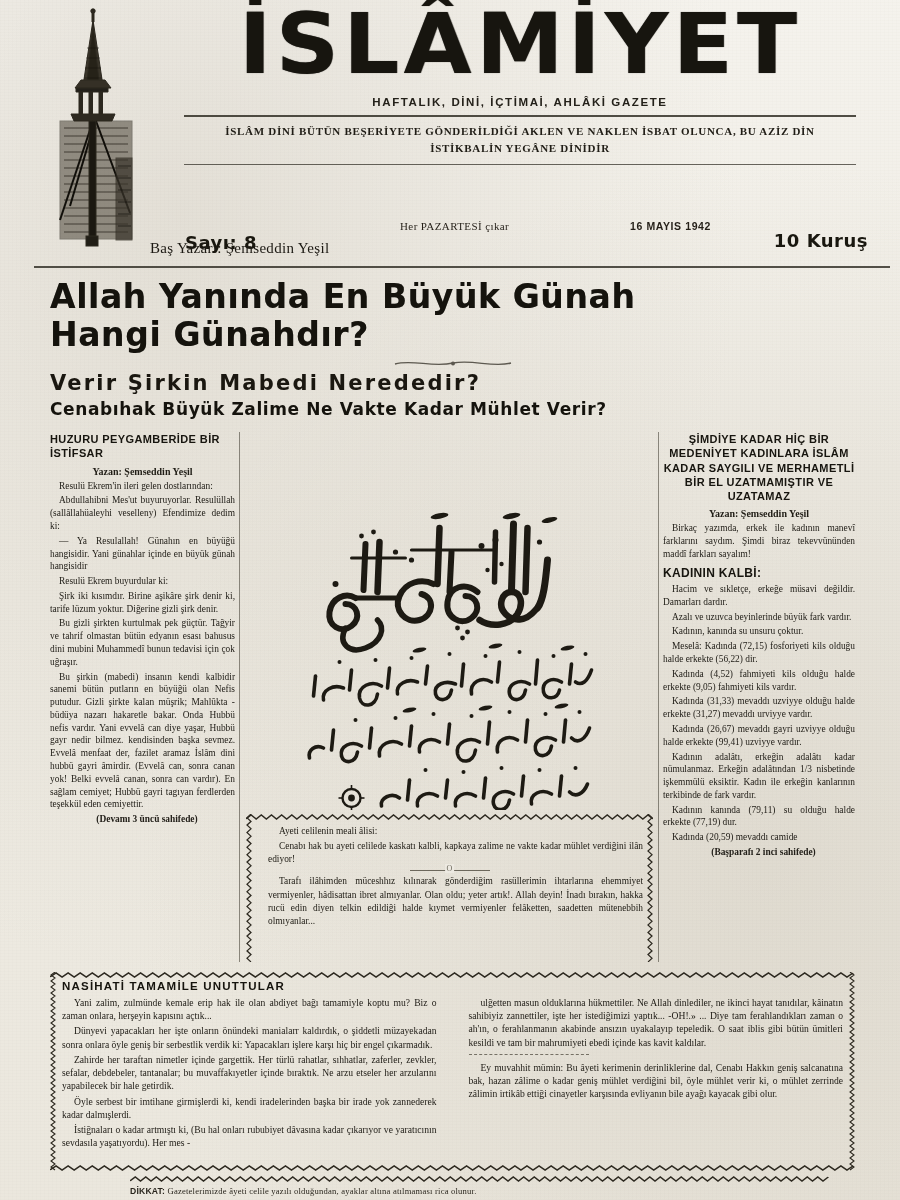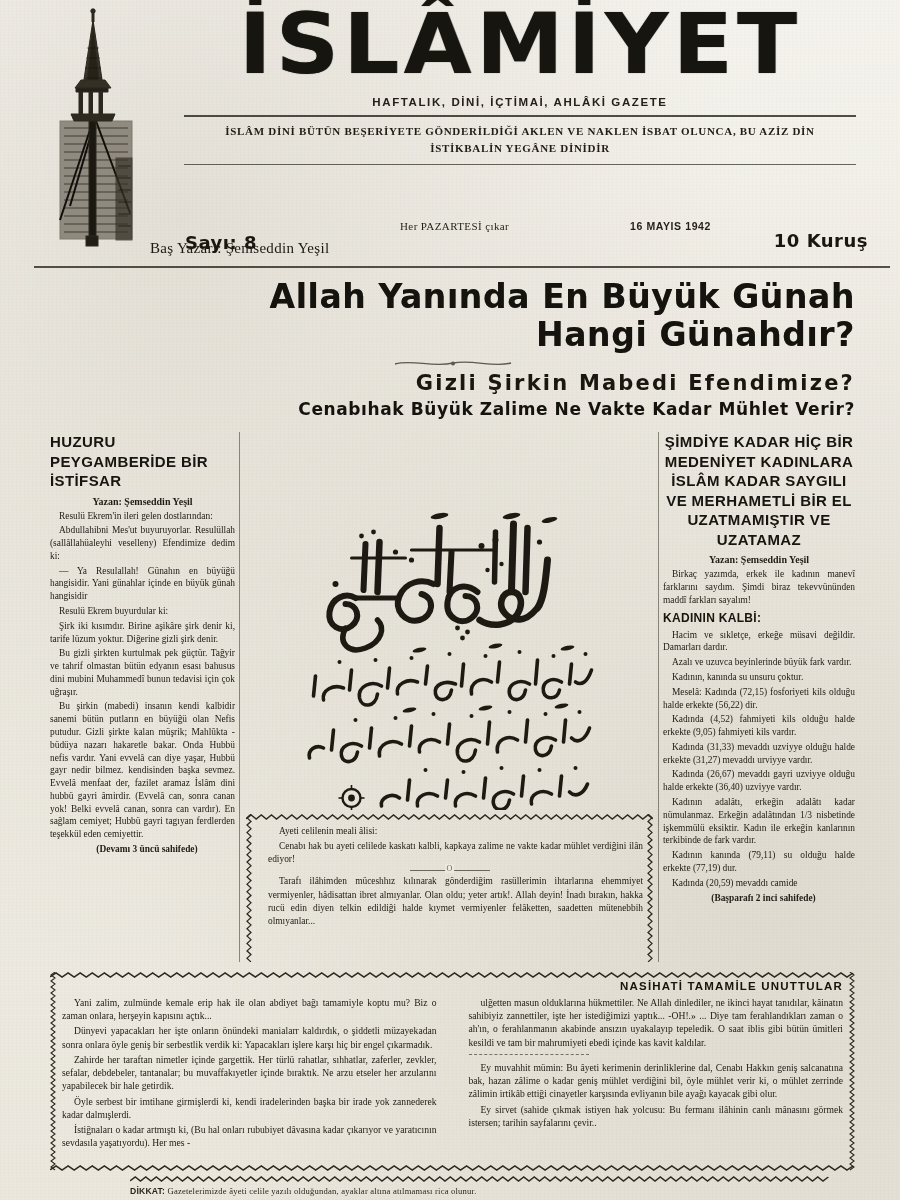--- a/index.html
+++ b/index.html
@@ -63,21 +63,21 @@
   .ib-freq{position:absolute;left:250px;top:2px;font-size:11px;color:#241f18;
     font-family:"Liberation Serif",serif;letter-spacing:.4px;}
   .ib-date{position:absolute;left:480px;top:2px;
     font-family:"Liberation Sans", sans-serif;font-size:10.5px;font-weight:bold;
     letter-spacing:.6px;color:#241f18;}
   .ib-editor{position:absolute;left:0;right:0;top:22px;
     font-size:15px;color:#1c1913;letter-spacing:.3px;}
   .masthead-bottom{position:absolute;left:34px;right:10px;top:266px;height:2px;background:#2b281f;opacity:.8;}
 
   
-  .heads{position:absolute;left:50px;right:45px;top:278px;text-align:right;}
+  .heads{position:absolute;left:50px;right:45px;top:278px;text-align:left;}
   .h1{
     font-family:"DejaVu Sans", sans-serif;font-weight:bold;
     font-size:33px;line-height:1.16;letter-spacing:.6px;color:#15130d;
     text-shadow:0 0 .6px rgba(0,0,0,.4);
   }
   .orn{margin:4px auto 2px auto;width:120px;height:9px;opacity:.75;}
   .orn svg{width:100%;height:100%;display:block;}
   .h2{
     margin-top:3px;
     font-family:"DejaVu Sans", sans-serif;font-weight:bold;
@@ -94,21 +94,21 @@
   .col{position:absolute;top:0;bottom:0;}
   .col-left{left:0;width:185px;}
   .col-right{right:0;width:192px;}
   .col-center{left:196px;right:202px;}
   .vdiv{position:absolute;top:0;bottom:0;width:1px;background:#38342a;opacity:.55;}
   .vdiv.a{left:189px;}
   .vdiv.b{right:196px;}
 
   .colhead{
     font-family:"Liberation Sans", sans-serif;
-    font-weight:bold;font-size:15px;line-height:1.3;
+    font-weight:bold;font-size:11px;line-height:1.3;
     letter-spacing:.4px;text-align:center;color:#17150f;
     margin-bottom:5px;
   }
   .colhead.left-h{text-align:left;}
   .byline{text-align:center;font-size:10px;font-weight:bold;margin:3px 0 3px 0;color:#201d16;}
   .body-txt{
     font-size:9.4px;line-height:1.36;text-align:justify;
     color:#23201a;hyphens:auto;
   }
   .body-txt p{margin:0 0 2px 0;text-indent:9px;}
@@ -130,21 +130,21 @@
   .cap-txt{font-size:9.4px;line-height:1.4;text-align:justify;color:#232019;}
   .cap-txt p{margin:0 0 2px 12px;text-indent:11px;}
   .cap-sep{width:80px;height:1px;background:#3a3529;margin:4px auto;opacity:.7;position:relative;}
   .cap-sep::after{content:"O";position:absolute;left:50%;top:-6px;transform:translateX(-50%);
     font-size:8px;color:#3a3529;background:#f1eee7;padding:0 2px;}
 
   
   .bottom{position:absolute;left:50px;right:45px;top:972px;height:200px;}
   .bot-inner{position:absolute;inset:0;padding:8px 12px 6px 12px;box-sizing:border-box;}
   .bot-head{
-    text-align:right;font-family:"Liberation Sans",sans-serif;font-weight:bold;
+    text-align:left;font-family:"Liberation Sans",sans-serif;font-weight:bold;
     font-size:11.5px;letter-spacing:1.2px;color:#15130d;margin:0 0 4px 0;
   }
   .bot-cols{display:flex;gap:32px;}
   .bot-col{flex:1;font-size:9.6px;line-height:1.38;text-align:justify;color:#23201a;}
   .bot-col p{margin:0 0 2px 0;text-indent:12px;}
   .bot-sep{width:120px;height:1px;background:#3a3529;margin:5px 0;opacity:.65;
     border-top:1px dashed #3a3529;background:none;}
 
   
   .footer{position:absolute;left:130px;right:70px;bottom:4px;}
@@ -252,21 +252,21 @@
     <div class="h1">
       <div>Allah Yanında En Büyük Günah</div>
       <div>Hangi Günahdır?</div>
     </div>
     <div class="orn">
       <svg viewBox="0 0 120 9" xmlns="http://www.w3.org/2000/svg">
         <path d="M2 5 C20 0, 40 9, 60 4 C80 0, 100 9, 118 4" stroke="#2f2b22" stroke-width="1.3" fill="none"></path>
         <circle cx="60" cy="4.5" r="2" fill="#2f2b22"></circle>
       </svg>
     </div>
-    <div class="h2">Gizli Şirkin Mabedi Efendimize?</div>
+    <div class="h2">Verir Şirkin Mabedi Nerededir?</div>
     <div class="h3">Cenabıhak Büyük Zalime Ne Vakte Kadar Mühlet Verir?</div>
   </div>
 
   <div class="cols">
     <div class="vdiv a"></div>
     <div class="vdiv b"></div>
 
     <div class="col col-left">
       <div class="colhead left-h">HUZURU PEYGAMBERİDE BİR İSTİFSAR</div>
       <div class="byline">Yazan: Şemseddin Yeşil</div>
@@ -468,21 +468,21 @@
       <div class="byline">Yazan: Şemseddin Yeşil</div>
       <div class="body-txt">
         <p>Birkaç yazımda, erkek ile kadının manevî farklarını saydım. Şimdi biraz tekevvününden maddî farkları sayalım!</p>
         <div class="subhead">KADININ KALBİ:</div>
         <p>Hacim ve sıkletçe, erkeğe müsavi değildir. Damarları dardır.</p>
         <p>Azalı ve uzuvca beyinlerinde büyük fark vardır.</p>
         <p>Kadının, kanında su unsuru çoktur.</p>
         <p>Meselâ: Kadında (72,15) fosforiyeti kils olduğu halde erkekte (56,22) dir.</p>
         <p>Kadında (4,52) fahmiyeti kils olduğu halde erkekte (9,05) fahmiyeti kils vardır.</p>
         <p>Kadında (31,33) mevaddı uzviyye olduğu halde erkekte (31,27) mevaddı urviyye vardır.</p>
-        <p>Kadında (26,67) mevaddı gayri uzviyye olduğu halde erkekte (36,40) uzviyye vardır.</p>
+        <p>Kadında (26,67) mevaddı gayri uzviyye olduğu halde erkekte (99,41) uzviyye vardır.</p>
         <p>Kadının adalâtı, erkeğin adalâtı kadar nümulanmaz. Erkeğin adalâtından 1/3 nisbetinde işkemmülü eksiktir. Kadın ile erkeğin kanlarının terkibinde de fark vardır.</p>
         <p>Kadının kanında (79,11) su olduğu halde erkekte (77,19) dur.</p>
         <p>Kadında (20,59) mevaddı camide</p>
         <p class="contd">(Başparafı 2 inci sahifede)</p>
       </div>
     </div>
   </div>
 
   <div class="bottom">
     <div class="wavy" style="position:absolute;left:0;right:0;top:0;">
@@ -513,21 +513,20 @@
           <p>Yani zalim, zulmünde kemale erip hak ile olan abdiyet bağı tamamiyle koptu mu? Biz o zaman onlara, herşeyin kapısını açtık...</p>
           <p>Dünyevi yapacakları her işte onların önündeki manialarr kaldırdık, o şiddetli müzayekadan sonra onlara öyle geniş bir serbestlik verdik ki: Yapacakları işlere karşı hiç bir engel çıkarmadık.</p>
           <p>Zahirde her taraftan nimetler içinde gargettik. Her türlü rahatlar, sıhhatlar, zaferler, zevkler, sefalar, debdebeler, tantanalar; bu muvaffakıyetler içinde bıraktık. Ne arzu etseler her arzularını yapabilecek bir hale getirdik.</p>
           <p>Öyle serbest bir imtihane girmişlerdi ki, kendi iradelerinden başka bir irade yok zannederek kadar dalmışlerdi.</p>
           <p>İstiğnaları o kadar artmıştı ki, (Bu hal onları rububiyet dâvasına kadar çıkarıyor ve yaratıcının sevdasıla yaşatıyordu). Her mes -</p>
         </div>
         <div class="bot-col">
           <p>ulğetten masun olduklarına hükmettiler. Ne Allah dinlediler, ne ikinci hayat tanıdılar, kâinatın sahibiyiz zannettiler, işte her istediğimizi yaptık... -OH!.» ... Diye tam ferahlandıkları zaman o ah'ın, o ferahlanmanın akabinde ansızın uyakalayıp tepeledik. O saat iblis gibi bütün ümitleri kesildi ve tam bir mahrumiyeti ebedi içinde kas kavit kaldılar.</p>
           <div class="bot-sep"></div>
           <p>Ey muvahhit mümin: Bu âyeti kerimenin derinliklerine dal, Cenabı Hakkın geniş salcanatına bak, hazan zâlime o kadar geniş mühlet verdiğini bil, öyle mühlet verir ki, o mühlet zerrinde zâlimin irtikâb ettiği cinayetler karşısında evliyanın bile ayağı kayacak gibi olur.</p>
-          <p>Ey sirvet (sahide çıkmak istiyen hak yolcusu: Bu fermanı ilâhinin canlı mânasını görmek istersen; tarihin sayfalarını çevir..</p>
         </div>
       </div>
     </div>
   </div>
 
   <div class="footer">
     <div class="wavy">
       <svg viewBox="0 0 400 7" preserveAspectRatio="none" xmlns="http://www.w3.org/2000/svg">
         <path d="M0 5 L3 1 L6 5 L9 1 L12 5 L15 1 L18 5 L21 1 L24 5 L27 1 L30 5 L33 1 L36 5 L39 1 L42 5 L45 1 L48 5 L51 1 L54 5 L57 1 L60 5 L63 1 L66 5 L69 1 L72 5 L75 1 L78 5 L81 1 L84 5 L87 1 L90 5 L93 1 L96 5 L99 1 L102 5 L105 1 L108 5 L111 1 L114 5 L117 1 L120 5 L123 1 L126 5 L129 1 L132 5 L135 1 L138 5 L141 1 L144 5 L147 1 L150 5 L153 1 L156 5 L159 1 L162 5 L165 1 L168 5 L171 1 L174 5 L177 1 L180 5 L183 1 L186 5 L189 1 L192 5 L195 1 L198 5 L201 1 L204 5 L207 1 L210 5 L213 1 L216 5 L219 1 L222 5 L225 1 L228 5 L231 1 L234 5 L237 1 L240 5 L243 1 L246 5 L249 1 L252 5 L255 1 L258 5 L261 1 L264 5 L267 1 L270 5 L273 1 L276 5 L279 1 L282 5 L285 1 L288 5 L291 1 L294 5 L297 1 L300 5 L303 1 L306 5 L309 1 L312 5 L315 1 L318 5 L321 1 L324 5 L327 1 L330 5 L333 1 L336 5 L339 1 L342 5 L345 1 L348 5 L351 1 L354 5 L357 1 L360 5 L363 1 L366 5 L369 1 L372 5 L375 1 L378 5 L381 1 L384 5 L387 1 L390 5 L393 1 L396 5 L399 1" stroke="#2e2a21" stroke-width="1.1" fill="none"></path>
       </svg>

